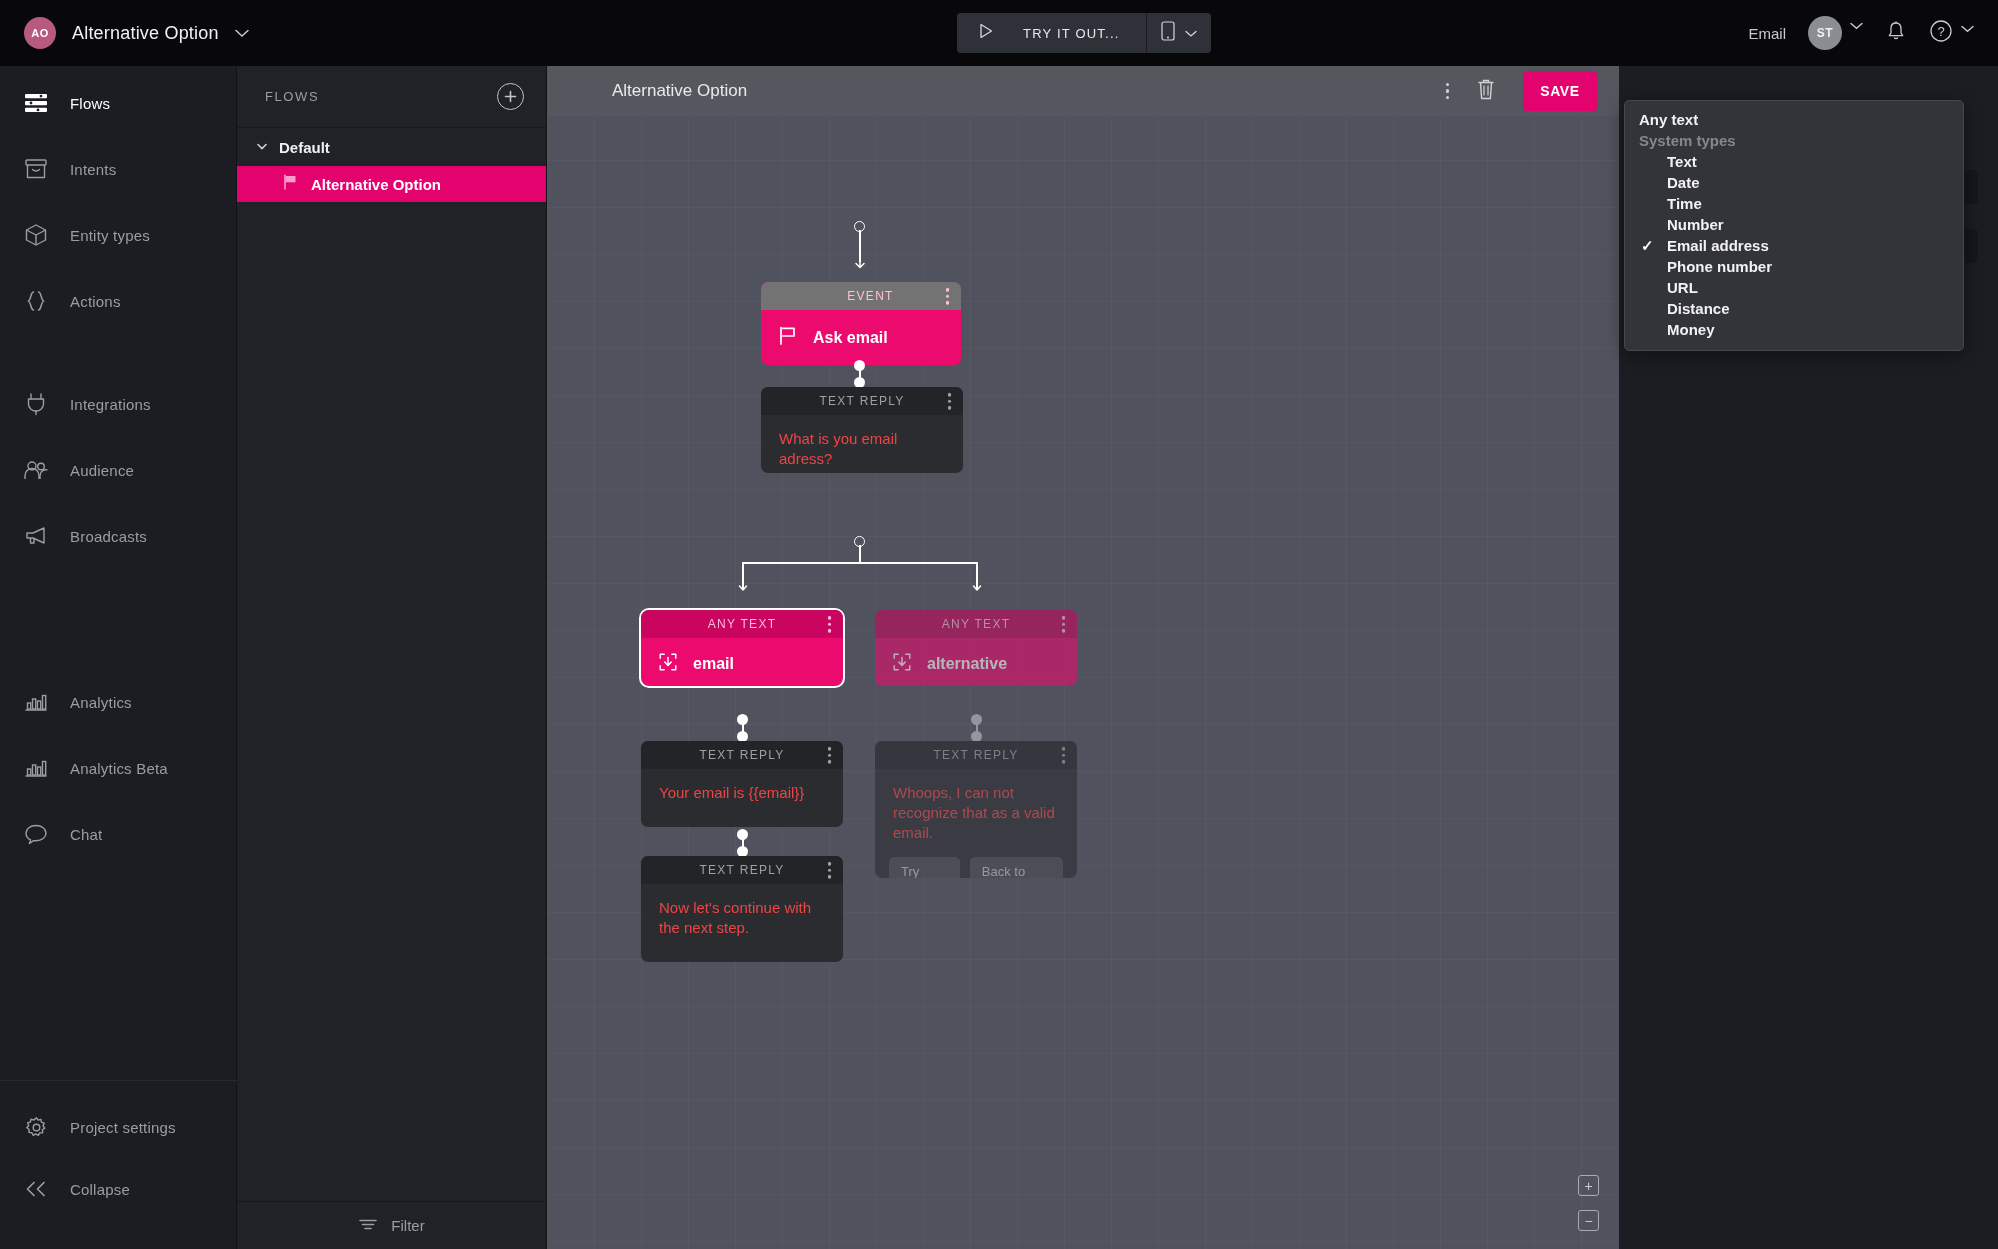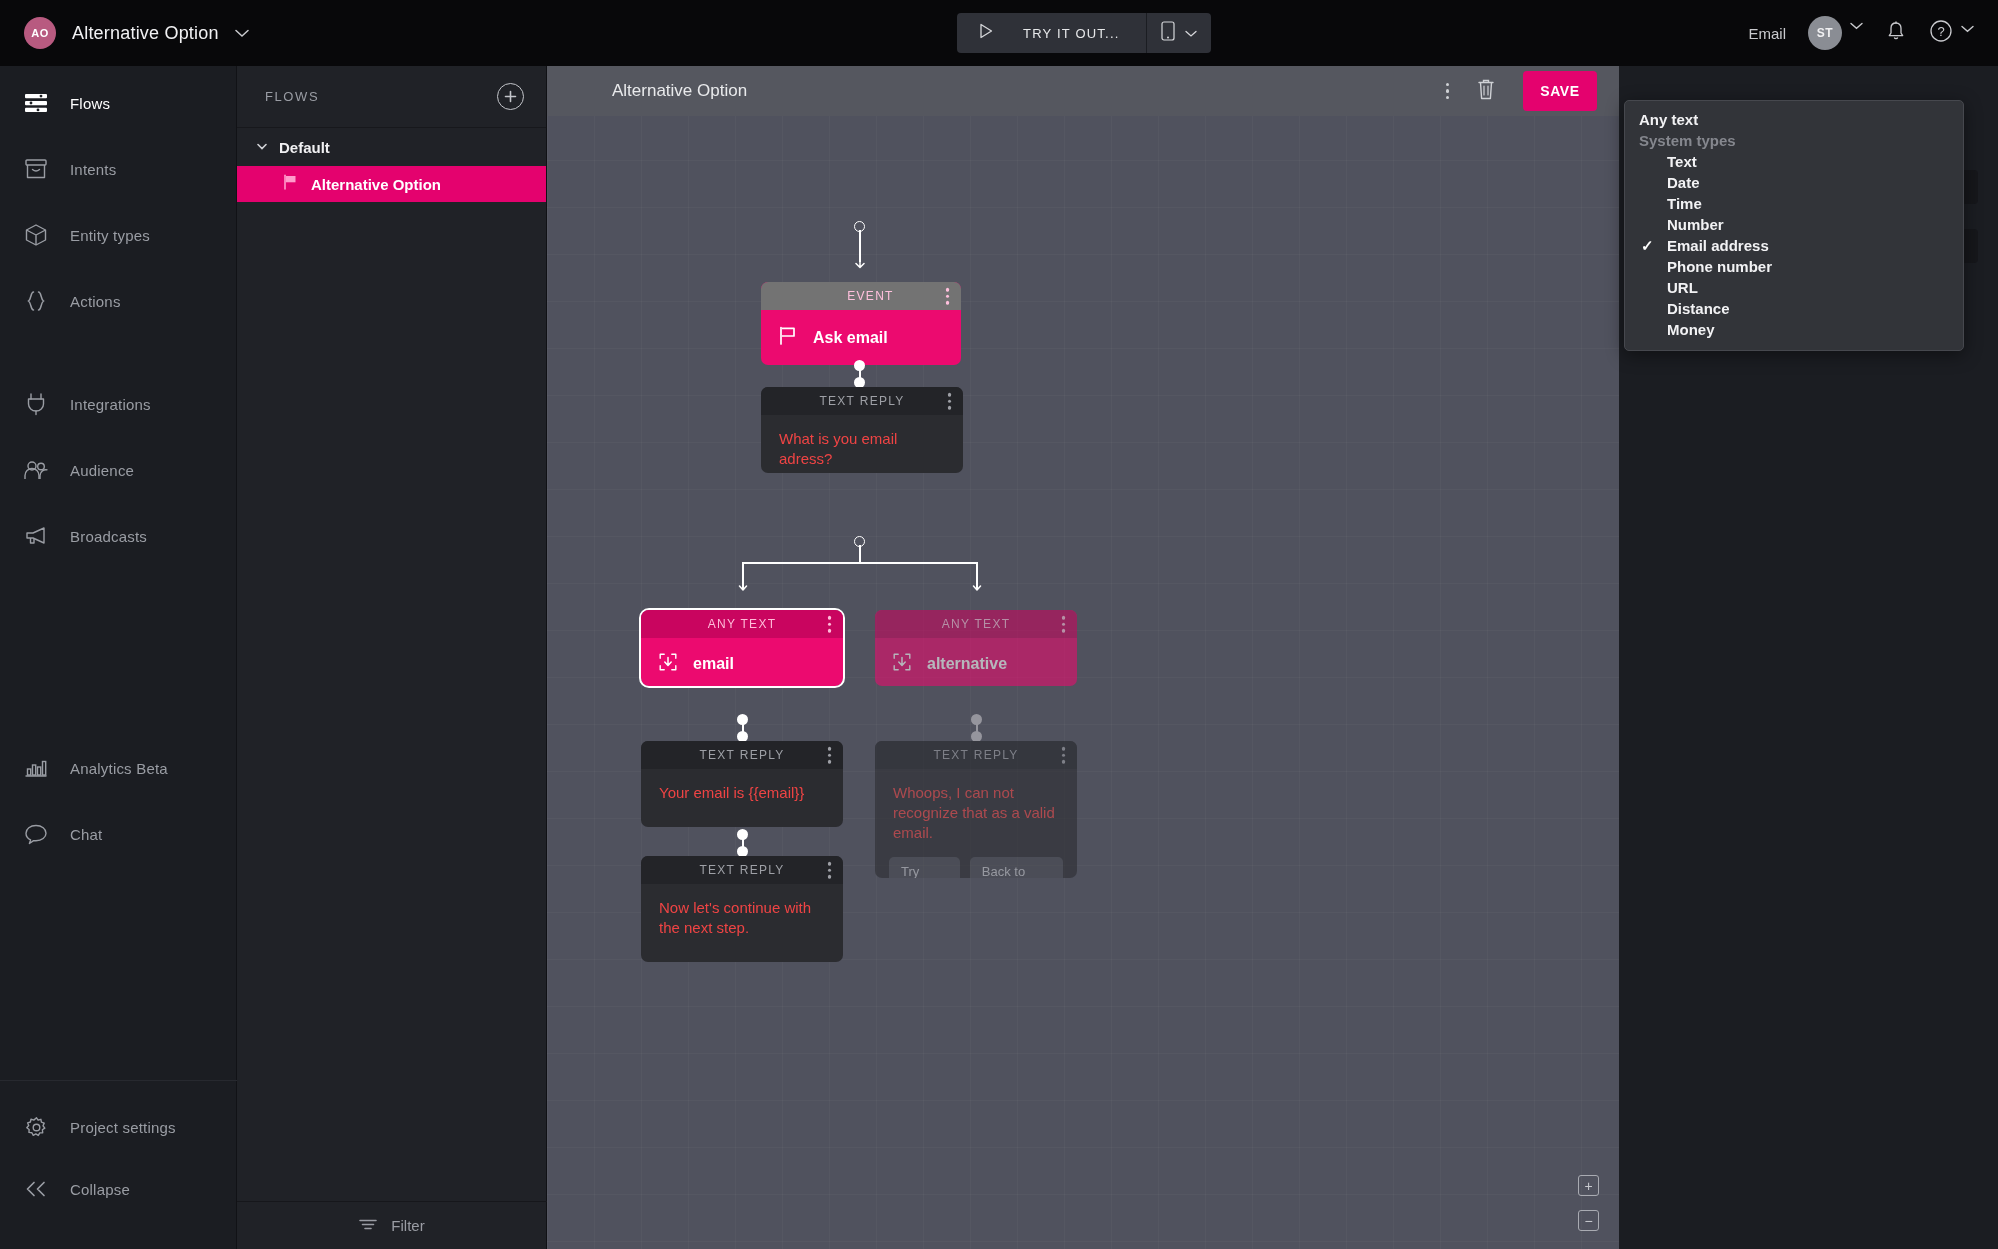--- a/index.html
+++ b/index.html
@@ -349,20 +349,32 @@
     <div class="nav-item" style="top:447px">
       <span class="nav-ico">
         <svg width="25" height="22" viewBox="0 0 25 22">
             <path d="M3 8 H9 L20 3 V18 L9 13 H3 Z" fill="none" stroke="#9a9da4" stroke-width="1.4" stroke-linejoin="round"></path>
             <path d="M6.5 13 V18 H10 V13.6" fill="none" stroke="#9a9da4" stroke-width="1.4" stroke-linejoin="round"></path>
           </svg>
       </span>
       <span class="nav-label">Broadcasts</span>
     </div>
 
+    <div class="nav-item" style="top:613px">
+      <span class="nav-ico">
+        <svg width="24" height="20" viewBox="0 0 24 20">
+            <path d="M2 18 H22" stroke="#9a9da4" stroke-width="1.4" stroke-linecap="round"></path>
+            <rect x="3.5" y="11" width="3.2" height="6" fill="none" stroke="#9a9da4" stroke-width="1.4"></rect>
+            <rect x="8.5" y="7" width="3.2" height="10" fill="none" stroke="#9a9da4" stroke-width="1.4"></rect>
+            <rect x="13.5" y="9" width="3.2" height="8" fill="none" stroke="#9a9da4" stroke-width="1.4"></rect>
+            <rect x="18.5" y="3.5" width="3.2" height="13.5" fill="none" stroke="#9a9da4" stroke-width="1.4"></rect>
+          </svg>
+      </span>
+      <span class="nav-label">Analytics</span>
+    </div>
 
     <div class="nav-item" style="top:679px">
       <span class="nav-ico">
         <svg width="24" height="20" viewBox="0 0 24 20">
             <path d="M2 18 H22" stroke="#9a9da4" stroke-width="1.4" stroke-linecap="round"></path>
             <rect x="3.5" y="11" width="3.2" height="6" fill="none" stroke="#9a9da4" stroke-width="1.4"></rect>
             <rect x="8.5" y="7" width="3.2" height="10" fill="none" stroke="#9a9da4" stroke-width="1.4"></rect>
             <rect x="13.5" y="9" width="3.2" height="8" fill="none" stroke="#9a9da4" stroke-width="1.4"></rect>
             <rect x="18.5" y="3.5" width="3.2" height="13.5" fill="none" stroke="#9a9da4" stroke-width="1.4"></rect>
           </svg>

